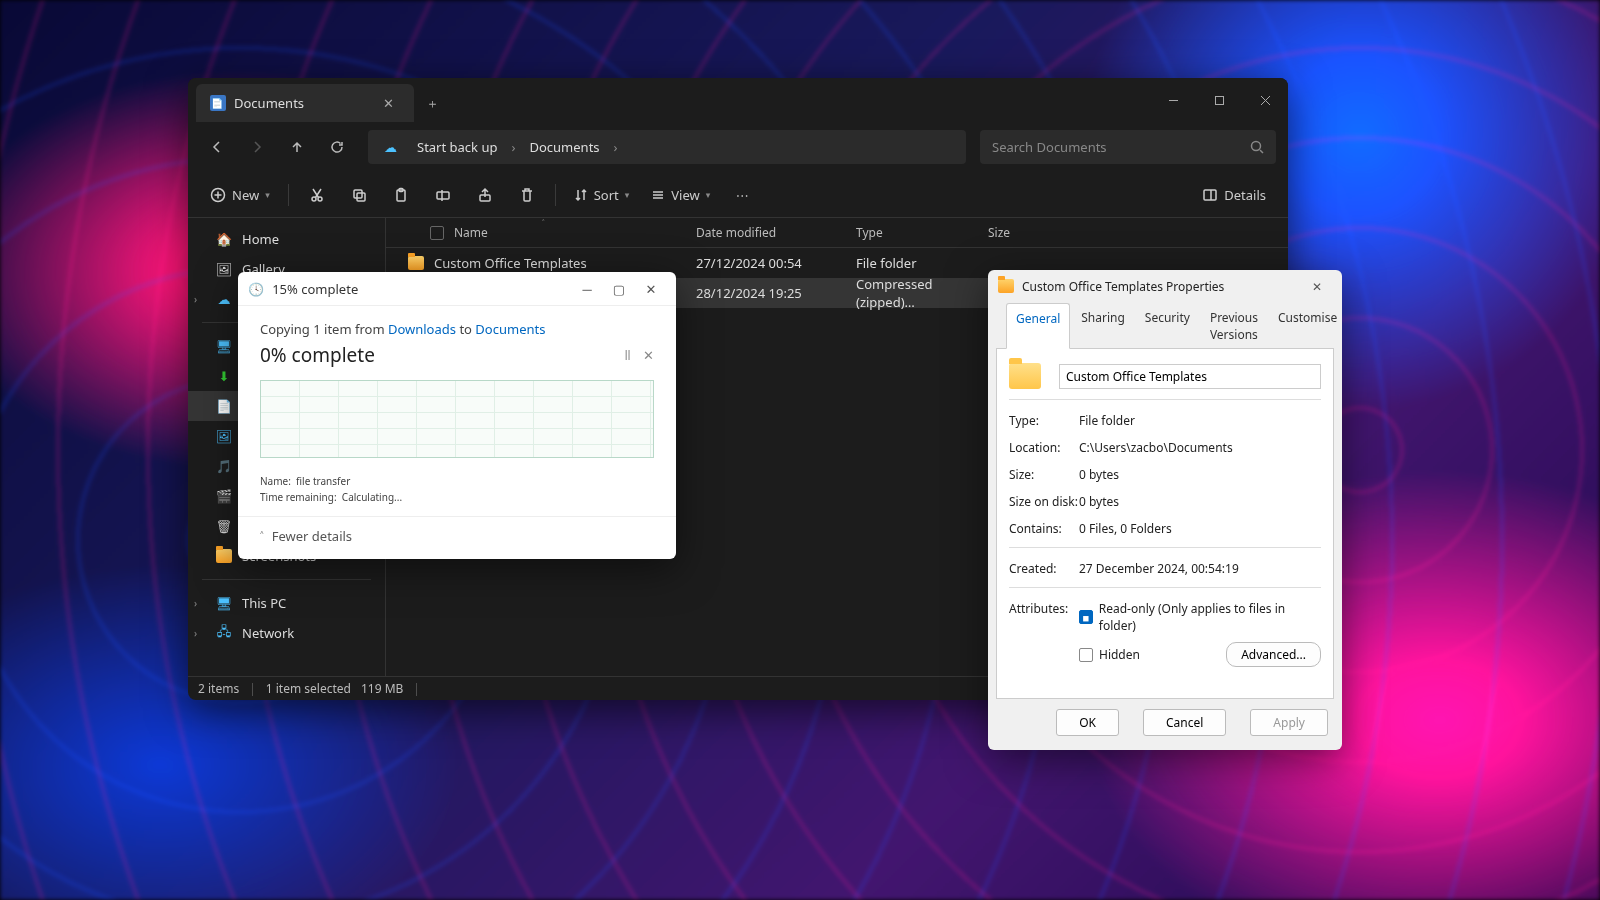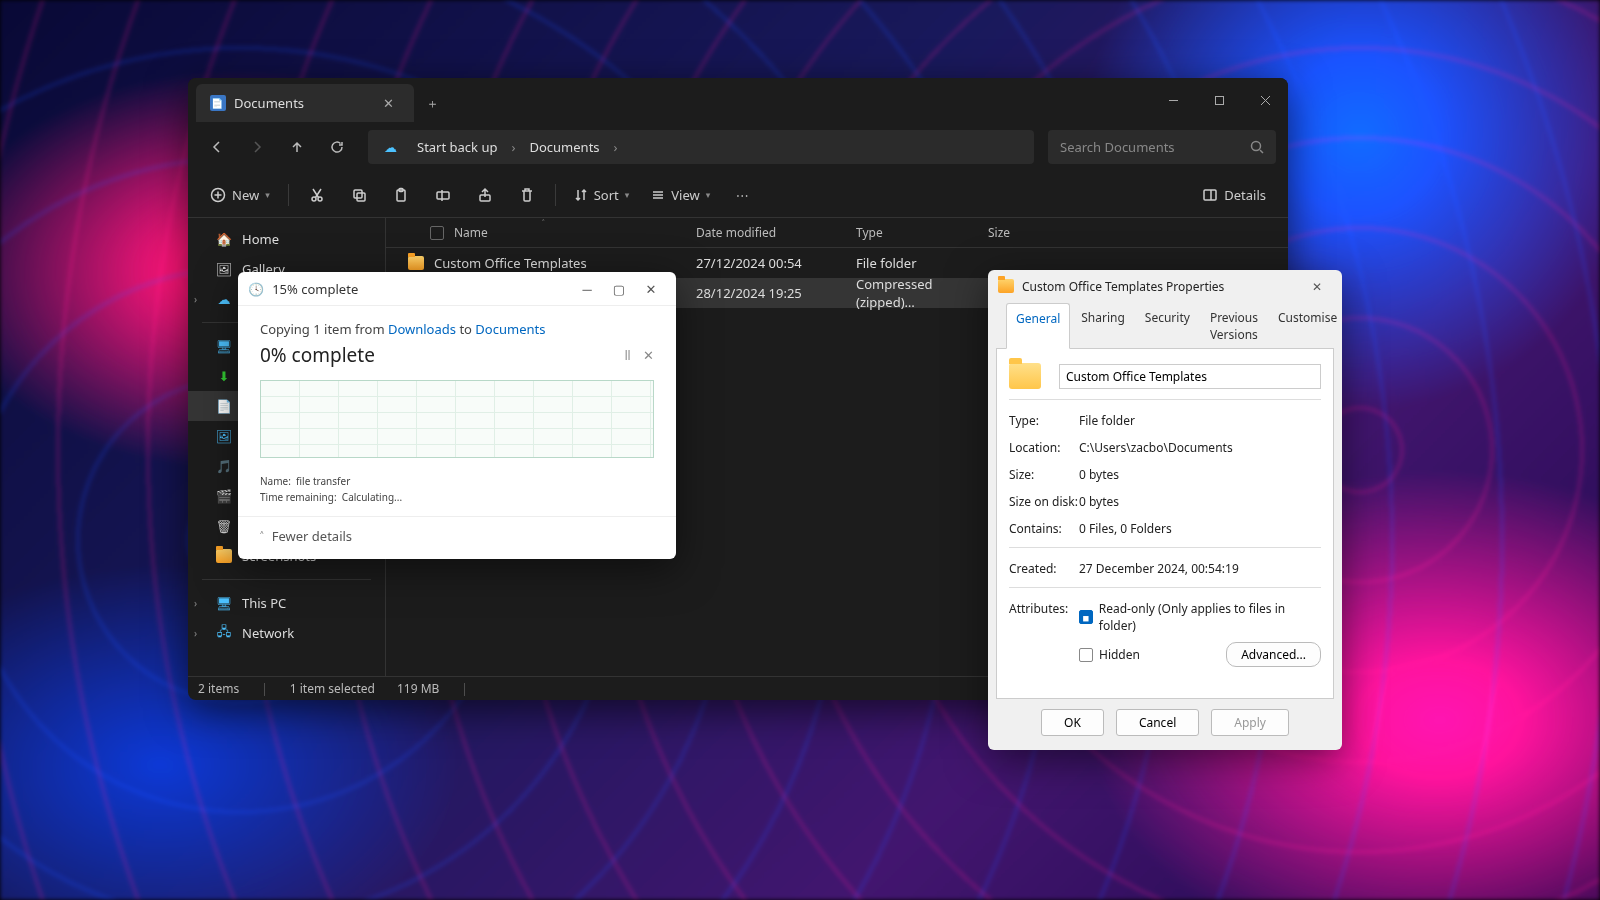--- a/index.html
+++ b/index.html
@@ -24,21 +24,21 @@
 .new-tab { display:flex; align-items:center; padding:0 12px; color:#aaa; margin-top:6px;}
 .winctrls { margin-left:auto; display:flex; }
 .winctrl { width:46px; display:flex; align-items:center; justify-content:center; color:#aaa; }
 .navbar { height:50px; display:flex; align-items:center; padding:0 12px; gap:6px; background:#1c1c1c; }
 .navbtn { width:34px; height:34px; display:flex; align-items:center; justify-content:center; color:#bbb; border-radius:4px; }
 .navbtn.disabled { color:#555; }
 .addrbar { flex:1; height:34px; background:#2b2b2b; border-radius:4px; display:flex; align-items:center; padding:0 8px; gap:4px; margin-left:8px; }
 .addr-seg { padding:4px 8px; color:#ddd; display:flex; align-items:center; gap:6px; }
 .addr-chev { color:#888; padding:0 2px; }
 .cloud-icon { color:#4cc2ff; }
-.searchbox { width:228px; height:34px; background:#2b2b2b; border-radius:4px; display:flex; align-items:center; padding:0 12px; color:#888; margin-left:8px;text-align:center; }
+.searchbox { width:296px; height:34px; background:#2b2b2b; border-radius:4px; display:flex; align-items:center; padding:0 12px; color:#888; margin-left:8px;text-align:center; }
 .searchbox .sicon { margin-left:auto; }
 .toolbar { height:46px; display:flex; align-items:center; padding:0 14px; gap:6px; border-bottom:1px solid #333; }
 .tbtn { height:32px; padding:0 8px; display:flex; align-items:center; gap:6px; color:#ccc; border-radius:4px; }
 .tbtn.icon-only { width:36px; justify-content:center; padding:0; }
 .tsep { width:1px; height:22px; background:#3a3a3a; margin:0 4px; }
 .tbtn .chev { font-size:9px; color:#888; }
 .toolbar-right { margin-left:auto; display:flex;align-items:center; }
 .body { display:flex; height:calc(100% - 44px - 50px - 46px - 24px); }
 .sidebar { width:198px; padding:6px 0; border-right:1px solid #333; overflow:hidden; }
 .sb-item { height:30px; display:flex; align-items:center; padding-left:28px; gap:10px; color:#ddd; font-size:13px; position:relative; }
@@ -57,21 +57,21 @@
 .chk { width:14px; height:14px; border:1px solid #666; border-radius:2px; }
 .rows { flex:1; }
 .row { height:30px; display:flex; align-items:center; font-size:13px; }
 .row.selected { background:#353535; }
 .cell.name { width:298px; padding-left:22px; display:flex; align-items:center; gap:10px; }
 .cell.date { width:160px; padding-left:12px; }
 .cell.type { width:132px; padding-left:12px; }
 .cell.size { width:90px; padding-left:12px; }
 .folder-ic { width:16px; height:14px; background:linear-gradient(#ffd36b,#fca326); border-radius:2px; position:relative; }
 .folder-ic::before { content:""; position:absolute; top:-3px; left:0; width:7px; height:4px; background:#fca326; border-radius:1px 1px 0 0; }
-.statusbar { height:24px; border-top:1px solid #333; display:flex; align-items:center; padding:0 10px; gap:22px; color:#bbb; font-size:12px; }
+.statusbar { height:24px; border-top:1px solid #333; display:flex; align-items:center; padding:0 10px; gap:10px; color:#bbb; font-size:12px; }
 .statusbar .sep { color:#555; }
 
 
 .copy-dialog { position:absolute; left:238px; top:272px; width:438px; background:#fff; border-radius:6px; box-shadow:0 10px 40px rgba(0,0,0,.5); color:#333; font-size:13px; overflow:hidden; }
 .copy-title { height:34px; display:flex; align-items:center; padding:0 10px; gap:8px; border-bottom:1px solid #eee; }
 .copy-title .ctrls { margin-left:auto; display:flex; gap:2px; }
 .copy-title .ctrl { width:30px; height:26px; display:flex; align-items:center; justify-content:center; color:#555; }
 .copy-body { padding:14px 22px 10px; }
 .copy-line { font-size:13px; color:#444; }
 .copy-line a { color:#0067c0; }
@@ -97,21 +97,21 @@
 .props-row { display:flex; align-items:center; margin-bottom:10px; }
 .props-label { width:70px; color:#222; }
 .props-val { flex:1; color:#222; }
 .props-hr { height:1px; background:#ddd; margin:8px 0 12px; }
 .name-input { flex:1; border:1px solid #ccc; padding:3px 6px; font-size:12px; background:#fff; }
 .big-folder { width:32px; height:26px; background:linear-gradient(#ffe08a,#ffc64a); border-radius:3px; position:relative; margin-right:18px; }
 .big-folder::before { content:""; position:absolute; top:-5px; left:0; width:13px; height:6px; background:#ffc64a; border-radius:2px 2px 0 0; }
 .pcheck { width:14px; height:14px; border:1px solid #888; border-radius:2px; margin-right:6px; display:inline-flex; align-items:center; justify-content:center; }
 .pcheck.filled { background:#0067c0; border-color:#0067c0; color:#fff; font-size:11px; font-weight:bold; }
 .adv-btn { margin-left:auto; padding:3px 14px; border:1px solid #bbb; background:#fdfdfd; border-radius:10px; font-size:12px; }
-.props-footer { padding:10px 14px 14px; display:flex; justify-content:center; gap:12px; }
+.props-footer { padding:10px 14px 14px; display:flex; justify-content:flex-end; gap:24px; }
 .pbtn { padding:4px 22px; border:1px solid #bbb; background:#fdfdfd; border-radius:3px; font-size:12px; }
 .pbtn.disabled { color:#999; }
 svg { display:block; }
 </style>
 </head>
 <body>
 
 <div class="wallpaper"></div>
 
 <div class="explorer-window">

